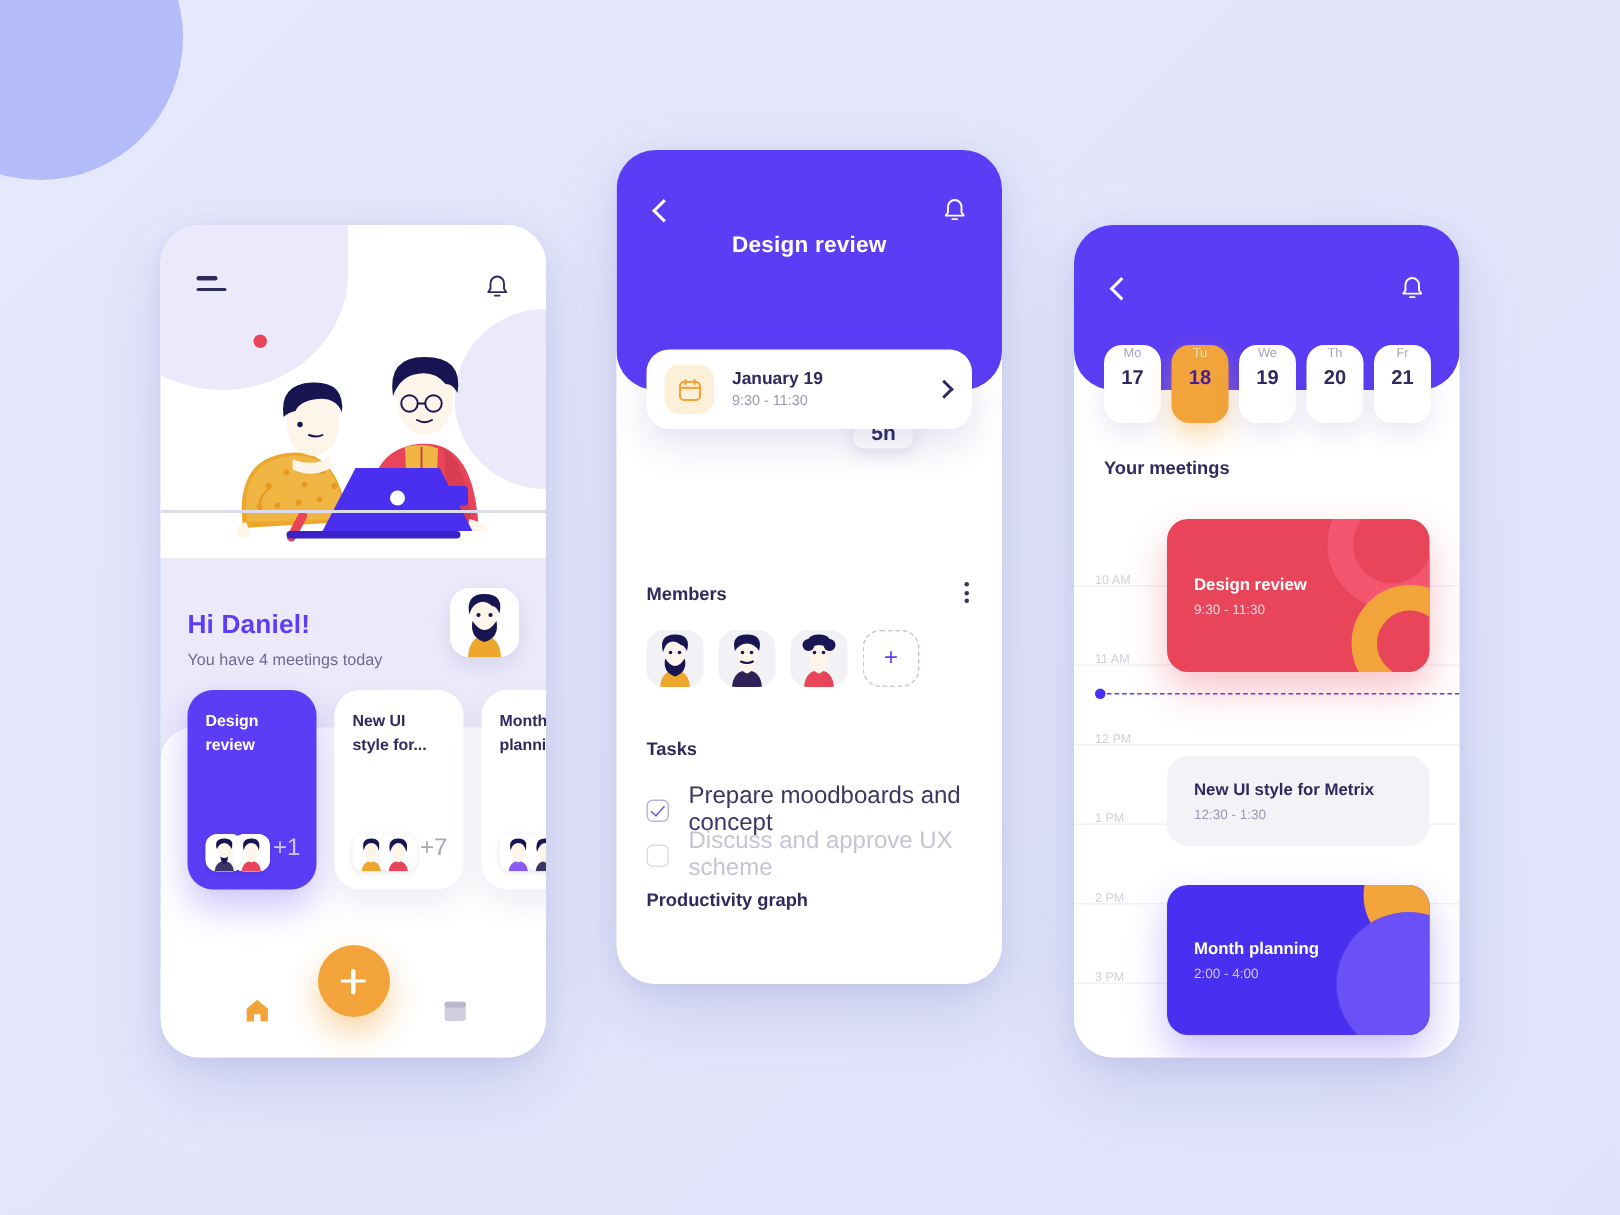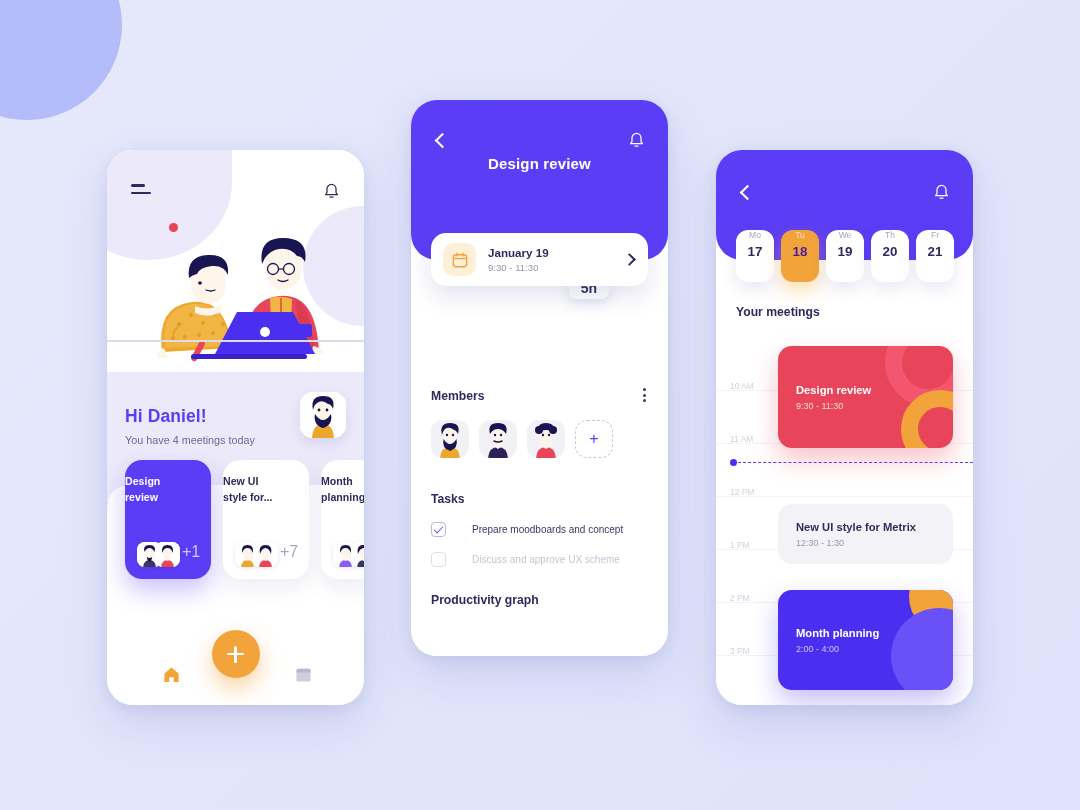--- a/index.html
+++ b/index.html
@@ -79,21 +79,21 @@
   .avatar-big {
     position: absolute; right: 18px; top: 20px; width: 46px; height: 46px;
     border-radius: 13px; background: #ffffff; overflow: hidden; z-index: 5;
     box-shadow: 0 5px 14px rgba(90,90,160,.16);
   }
 
   .cards-row {
     position: absolute; left: 18px; top: 88px; display: flex; gap: 12px; z-index: 6;
   }
   .mcard {
-    width: 86px; height: 119px; border-radius: 17px; padding: 13px 0;
+    width: 86px; height: 133px; border-radius: 17px; padding: 13px 12px;
     position: relative; flex: none;
   }
   .mcard.active { background: #5b3df5; box-shadow: 0 12px 24px rgba(91,61,245,.30); }
   .mcard.plain { background: #ffffff; box-shadow: 0 8px 20px rgba(120,120,180,.14); }
   .mcard .mtitle { font-size: 10.6px; line-height: 16px; font-weight: 600; }
   .mcard.active .mtitle { color: #ffffff; }
   .mcard.plain .mtitle { color: #2f2a5e; }
   .mcard .stack { position: absolute; left: 12px; bottom: 12px; display: flex; align-items: center; }
   .stack .av {
     width: 25px; height: 25px; border-radius: 8px; background: #fff; overflow: hidden;
@@ -172,21 +172,21 @@
     display: flex; align-items: center; justify-content: center;
     color: #5b3df5; font-size: 16px; line-height: 1;
   }
   .task { position: absolute; left: 20px; display: flex; align-items: center; gap: 13px; }
   .cbox { width: 15px; height: 15px; border-radius: 4px; border: 1.6px solid #b9b4e6; flex: none; position: relative; }
   .cbox.done:after {
     content: ""; position: absolute; left: 4px; top: 1px; width: 4px; height: 8px;
     border-right: 1.8px solid #6b5ce0; border-bottom: 1.8px solid #6b5ce0; transform: rotate(42deg);
   }
   .cbox.dim { border-color: #dedcea; }
-  .task .tlabel { font-size: 10px; color: #3b3663; margin-left: 13px; }
+  .task .tlabel { font-size: 16px; color: #3b3663; }
   .task .tlabel.dim { color: #c6c4d4; }
   .tooltip {
     position: absolute; left: 158px; top: 17px; width: 40px; height: 22px;
     background: #fff; border-radius: 7px; box-shadow: 0 4px 12px rgba(90,90,160,.17);
     font-size: 14px; color: #2f2a5e; display: flex; align-items: center; justify-content: center;
     font-weight: 600; z-index: 4;
   }
 
   
   #phone3 { left: 716px; top: 150px; width: 257px; height: 555px; }

